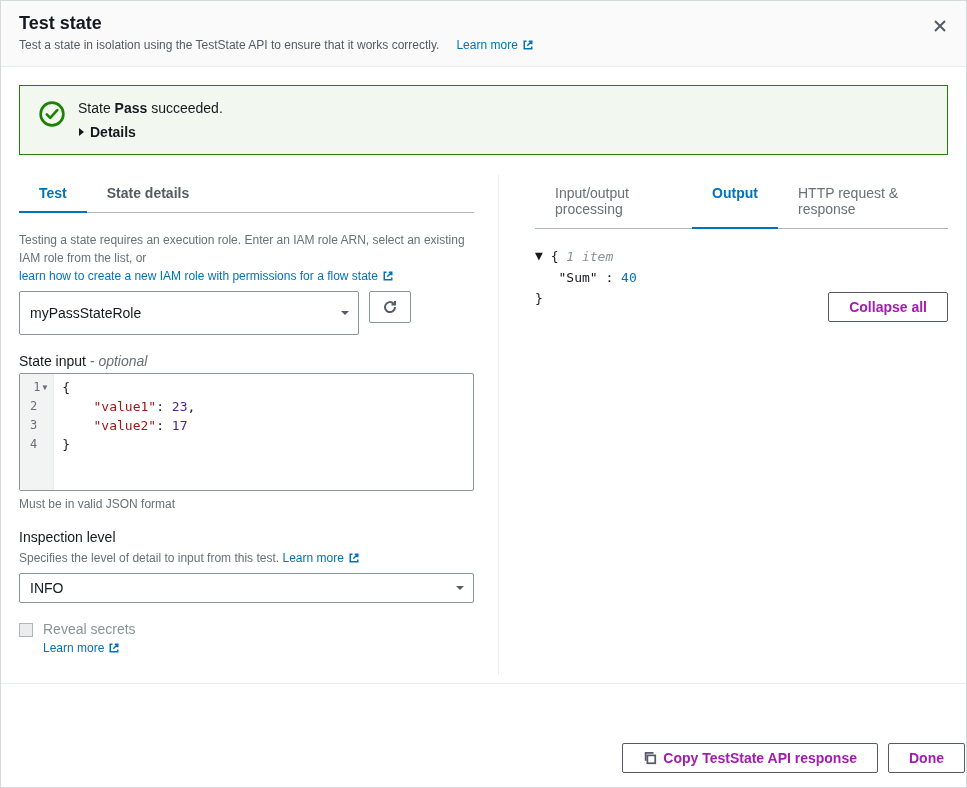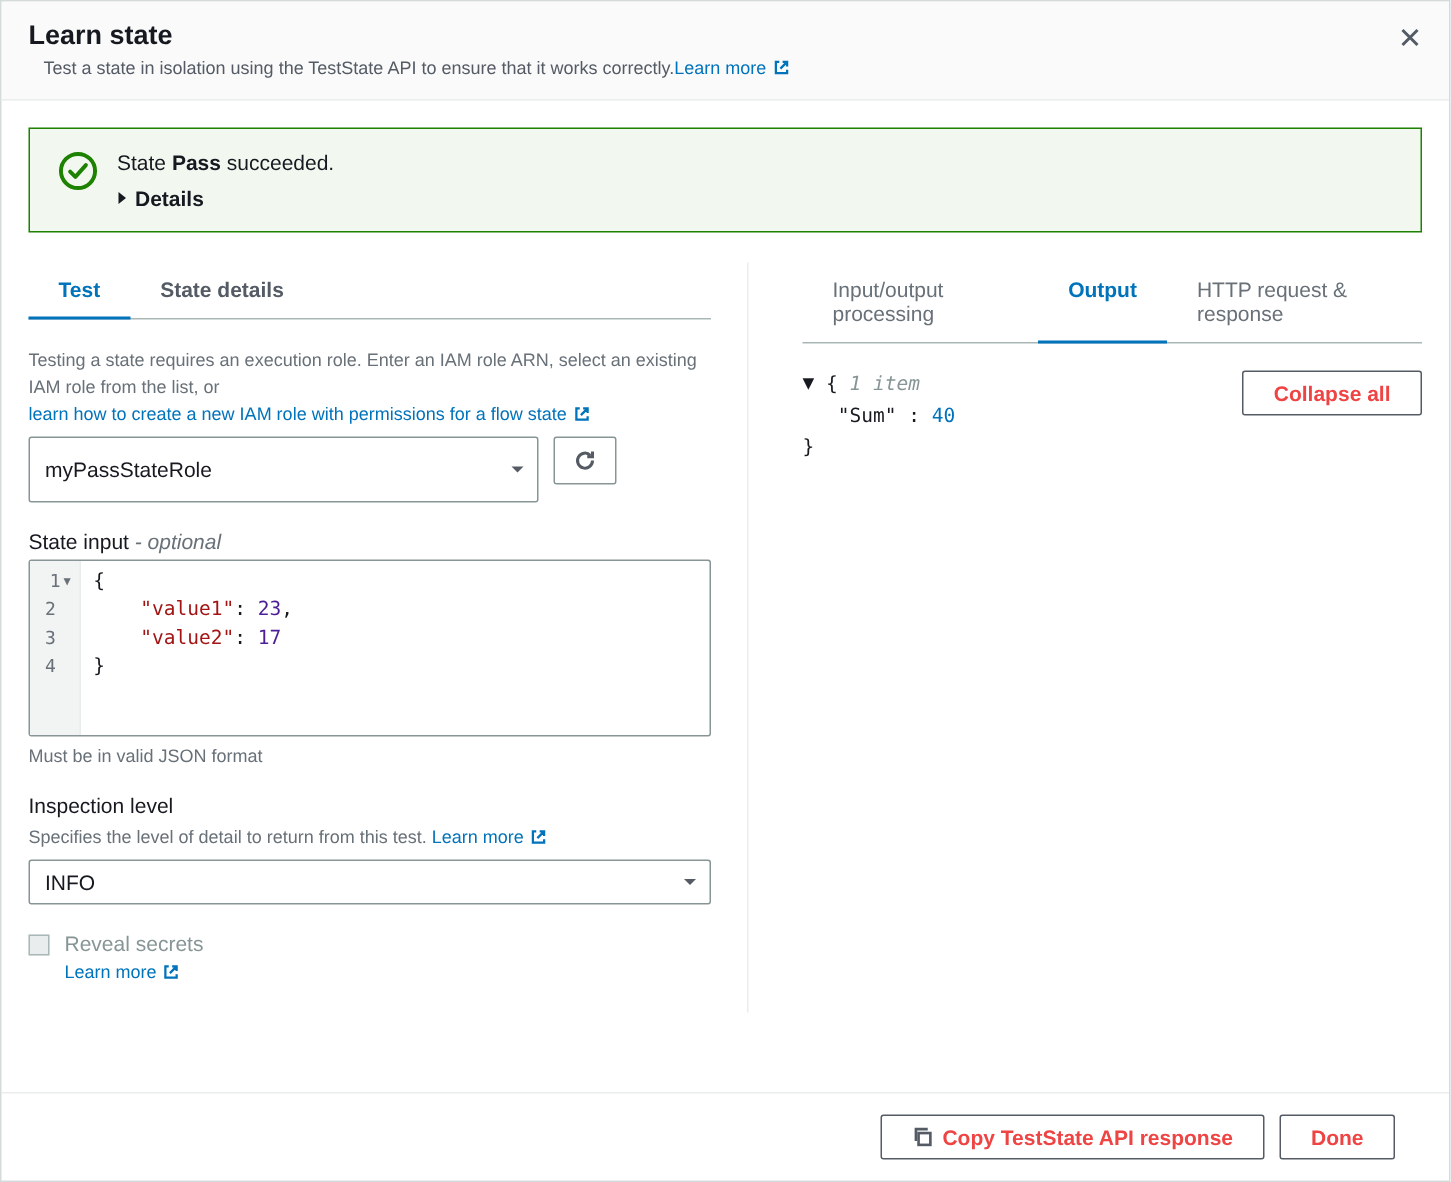--- a/index.html
+++ b/index.html
@@ -23,22 +23,21 @@
     .modal-title {
       font-size: 18px;
       font-weight: 700;
       margin-bottom: 4px;
     }
     .modal-subtitle {
       font-size: 12px;
       color: #545b64;
       display: flex;
       align-items: center;
-      gap: 0;
-      margin-left: 10px;
+      gap: 17px;
     }
     .link {
       color: #0073bb;
       text-decoration: none;
       cursor: pointer;
       display: inline-flex;
       align-items: center;
       gap: 4px;
     }
     .ext-icon {
@@ -234,46 +233,47 @@
       font-weight: 700;
       cursor: pointer;
       border: 1px solid;
       display: inline-flex;
       align-items: center;
       gap: 6px;
     }
     .btn-secondary {
       background: #fff;
       border-color: #545b64;
-      color: #ef4444;
+      color: #a21caf;
+      margin-top: 45px;
     }
     .output-top { display:flex; justify-content: space-between; align-items: flex-start; margin-top: 8px;}
     .json-view {
       font-family: Monaco, Menlo, Consolas, monospace;
       font-size: 13px;
       line-height: 1.6;
       white-space: pre;
     }
     .json-meta { color: #879596; font-style: italic; }
     .json-key { color: #16191f; }
     .json-val-num { color: #0073bb; }
     .caret-down-sm { display:inline-block; transform: translateY(-1px); }
     .modal-footer {
       border-top: 1px solid #eaeded;
-      padding: 14px 36px;
+      padding: 14px 1px;
       display: flex;
       justify-content: flex-end;
       gap: 10px;
     }
   </style>
 </head>
 <body>
 
 <div class="modal-header">
-  <div class="modal-title">Learn state</div>
+  <div class="modal-title">Test state</div>
   <div class="modal-subtitle">
     <span>Test a state in isolation using the TestState API to ensure that it works correctly.</span>
     <a class="link">
       <span>Learn more</span>
       <svg class="ext-icon" viewBox="0 0 16 16" fill="none" stroke="currentColor" stroke-width="2">
         <path d="M6 3H3v10h10v-3M9 3h4v4M13 3L7 9"></path>
       </svg>
     </a>
   </div>
   <button class="close-btn">
@@ -364,21 +364,21 @@
     <span class="tok-key">"value1"</span><span class="tok-punc">: </span><span class="tok-num">23</span><span class="tok-punc">,</span>
     <span class="tok-key">"value2"</span><span class="tok-punc">: </span><span class="tok-num">17</span>
 <span class="tok-punc">}</span></div>
         </div>
         <div class="field-footnote">Must be in valid JSON format</div>
       </div>
 
       <div class="field">
         <div class="field-label">Inspection level</div>
         <div class="field-help">
-          <span>Specifies the level of detail to return from this test.</span>
+          <span>Specifies the level of detail to input from this test.</span>
           <a class="link">
             <span>Learn more</span>
             <svg class="ext-icon" viewBox="0 0 16 16" fill="none" stroke="currentColor" stroke-width="2">
                 <path d="M6 3H3v10h10v-3M9 3h4v4M13 3L7 9"></path>
               </svg>
           </a>
         </div>
         <div class="select-big">
           <div class="select-big-main">INFO</div>
           <svg class="select-caret" width="10" height="6" viewBox="0 0 10 6">

